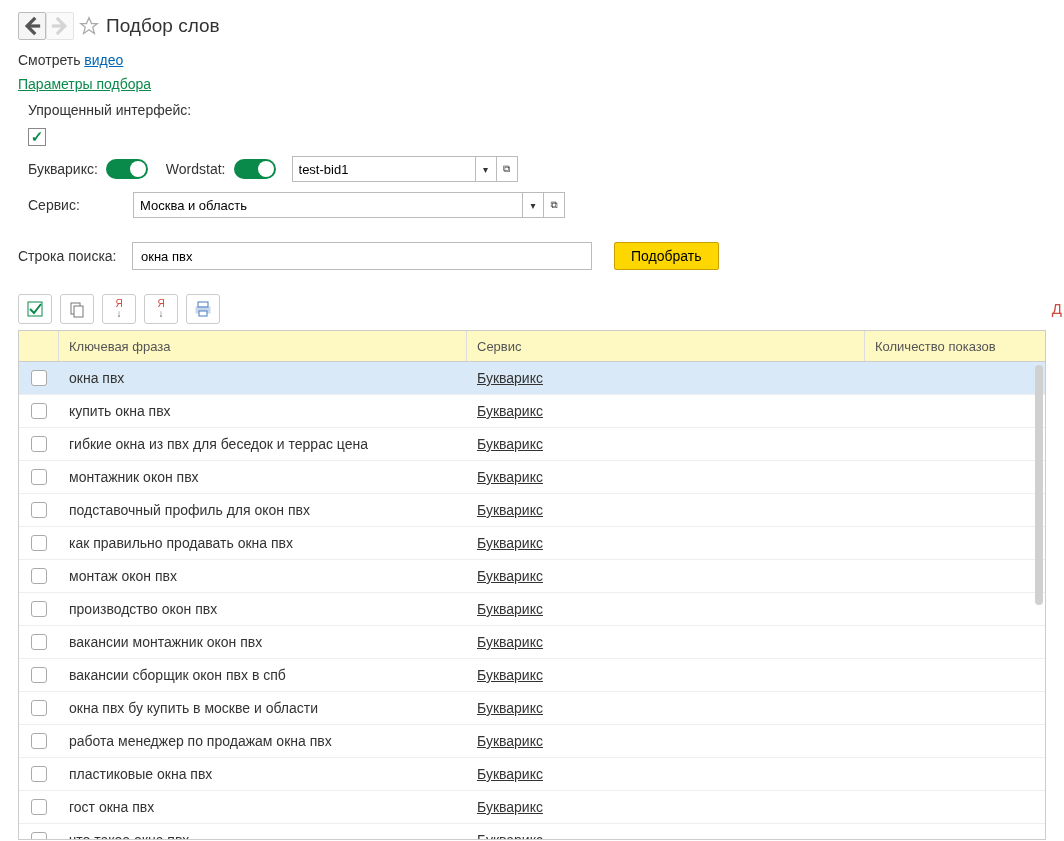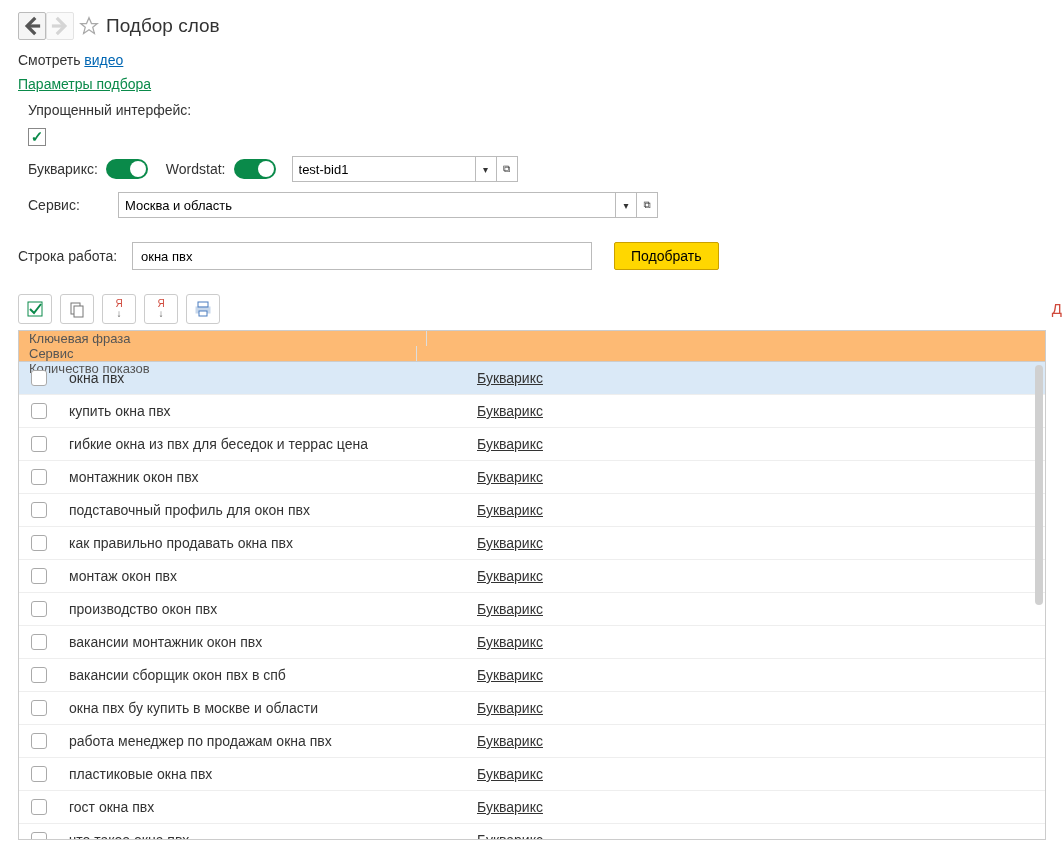--- a/index.html
+++ b/index.html
@@ -31,21 +31,21 @@
 .input-combo .caret, .input-combo .expand { border: 1px solid #bbb; width: 22px; display: flex; align-items: center; justify-content: center; cursor: pointer; font-size: 10px; background: #fff; margin-left: -1px; }
 .search-input { border: 1px solid #bbb; padding: 4px 8px; font-size: 13px; height: 28px; width: 460px; }
 
 .btn-yellow { background: #ffd700; border: 1px solid #caa000; padding: 5px 16px; font-size: 14px; cursor: pointer; border-radius: 2px; margin-left: 14px; }
 
 .toolbar { display: flex; gap: 8px; padding: 2px 18px 6px 18px; }
 .tool-btn { width: 34px; height: 30px; border: 1px solid #ccc; background: #fff; display: flex; align-items: center; justify-content: center; cursor: pointer; border-radius: 3px; font-size: 13px; }
 .tool-btn svg { width: 18px; height: 18px; }
 
 .table-wrap { margin: 0 18px; border: 1px solid #ccc; border-top: none; height: 510px; overflow: hidden; position: relative; }
-.table-head { display: flex; background: #fdba74; border-top: 1px solid #ccc; border-bottom: 1px solid #ccc; height: 32px; align-items: flex-start; font-size: 13px; color: #555; flex-direction: column; }
+.table-head { display: flex; background: #fef9c3; border-top: 1px solid #ccc; border-bottom: 1px solid #ccc; height: 32px; align-items: flex-start; font-size: 13px; color: #555; }
 .col-cb { width: 40px; text-align: center; border-right: 1px solid #ddd; height: 100%; display:flex; align-items:center; justify-content:center;}
 .col-phrase { width: 408px; padding-left: 10px; border-right: 1px solid #ddd; height:100%; display:flex; align-items:center;}
 .col-service { width: 398px; padding-left: 10px; border-right: 1px solid #ddd; height:100%; display:flex; align-items:center;}
 .col-count { flex: 1; padding-left: 10px; height:100%; display:flex; align-items:center;}
 
 .table-body { overflow-y: auto; height: 478px; }
 .table-row { display: flex; height: 33px; align-items: center; border-bottom: 1px solid #eee; font-size: 14px; }
 .table-row.selected { background: #dae9f7; }
 .row-cb { width: 40px; display: flex; align-items: center; justify-content: center; }
 .row-phrase { width: 408px; padding-left: 10px; }
@@ -112,29 +112,29 @@
     <span class="input-combo" style="margin-left:8px;">
       <input type="text" style="width: 184px;" value="test-bid1">
       <span class="caret">▾</span>
       <span class="expand">⧉</span>
     </span>
   </div>
 
   <div class="form-row-outer" style="margin-left:-10px;">
     <span class="lbl" style="margin-left:10px; width:82px;">Сервис:</span>
     <span class="input-combo">
-      <input type="text" style="width: 498px;" value="Москва и область">
+      <input type="text" style="width: 390px; margin-left: 15px;" value="Москва и область">
       <span class="caret">▾</span>
       <span class="expand">⧉</span>
     </span>
   </div>
 </div>
 
 <div class="form-row" style="padding: 0 18px 12px 18px;">
-  <span class="form-label" style="width:106px;">Строка работа:</span>
+  <span class="form-label" style="width:106px;">Строка поиска:</span>
   <input class="search-input" type="text" value="окна пвх" style="">
   <button class="btn-yellow">Подобрать</button>
 </div>
 
 <div class="toolbar">
   <div class="tool-btn">
     <svg viewBox="0 0 18 18">
         <rect x="2" y="2" width="14" height="14" fill="#fff" stroke="#0a8a4a"></rect>
         <path d="M4 9 L8 13 L15 4" stroke="#0a8a4a" stroke-width="2" fill="none"></path>
       </svg>

